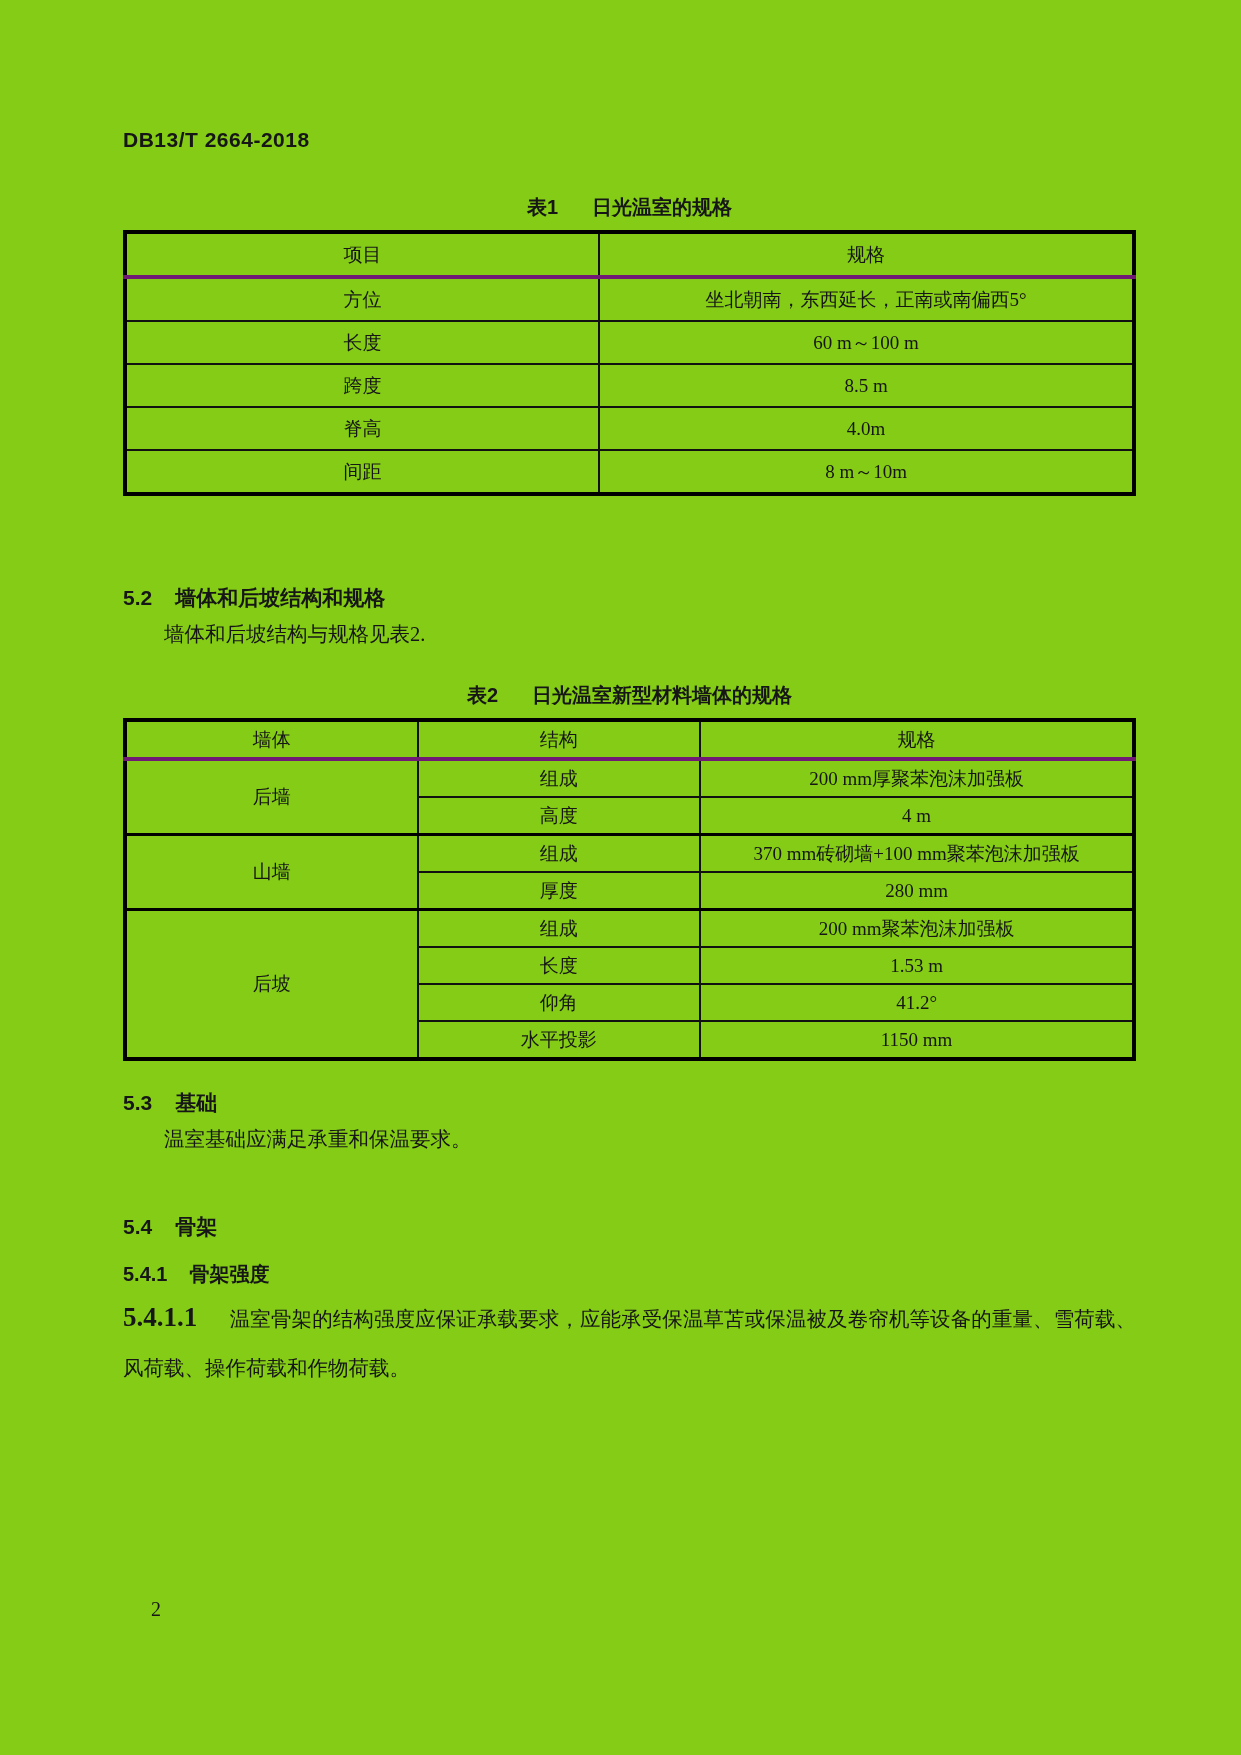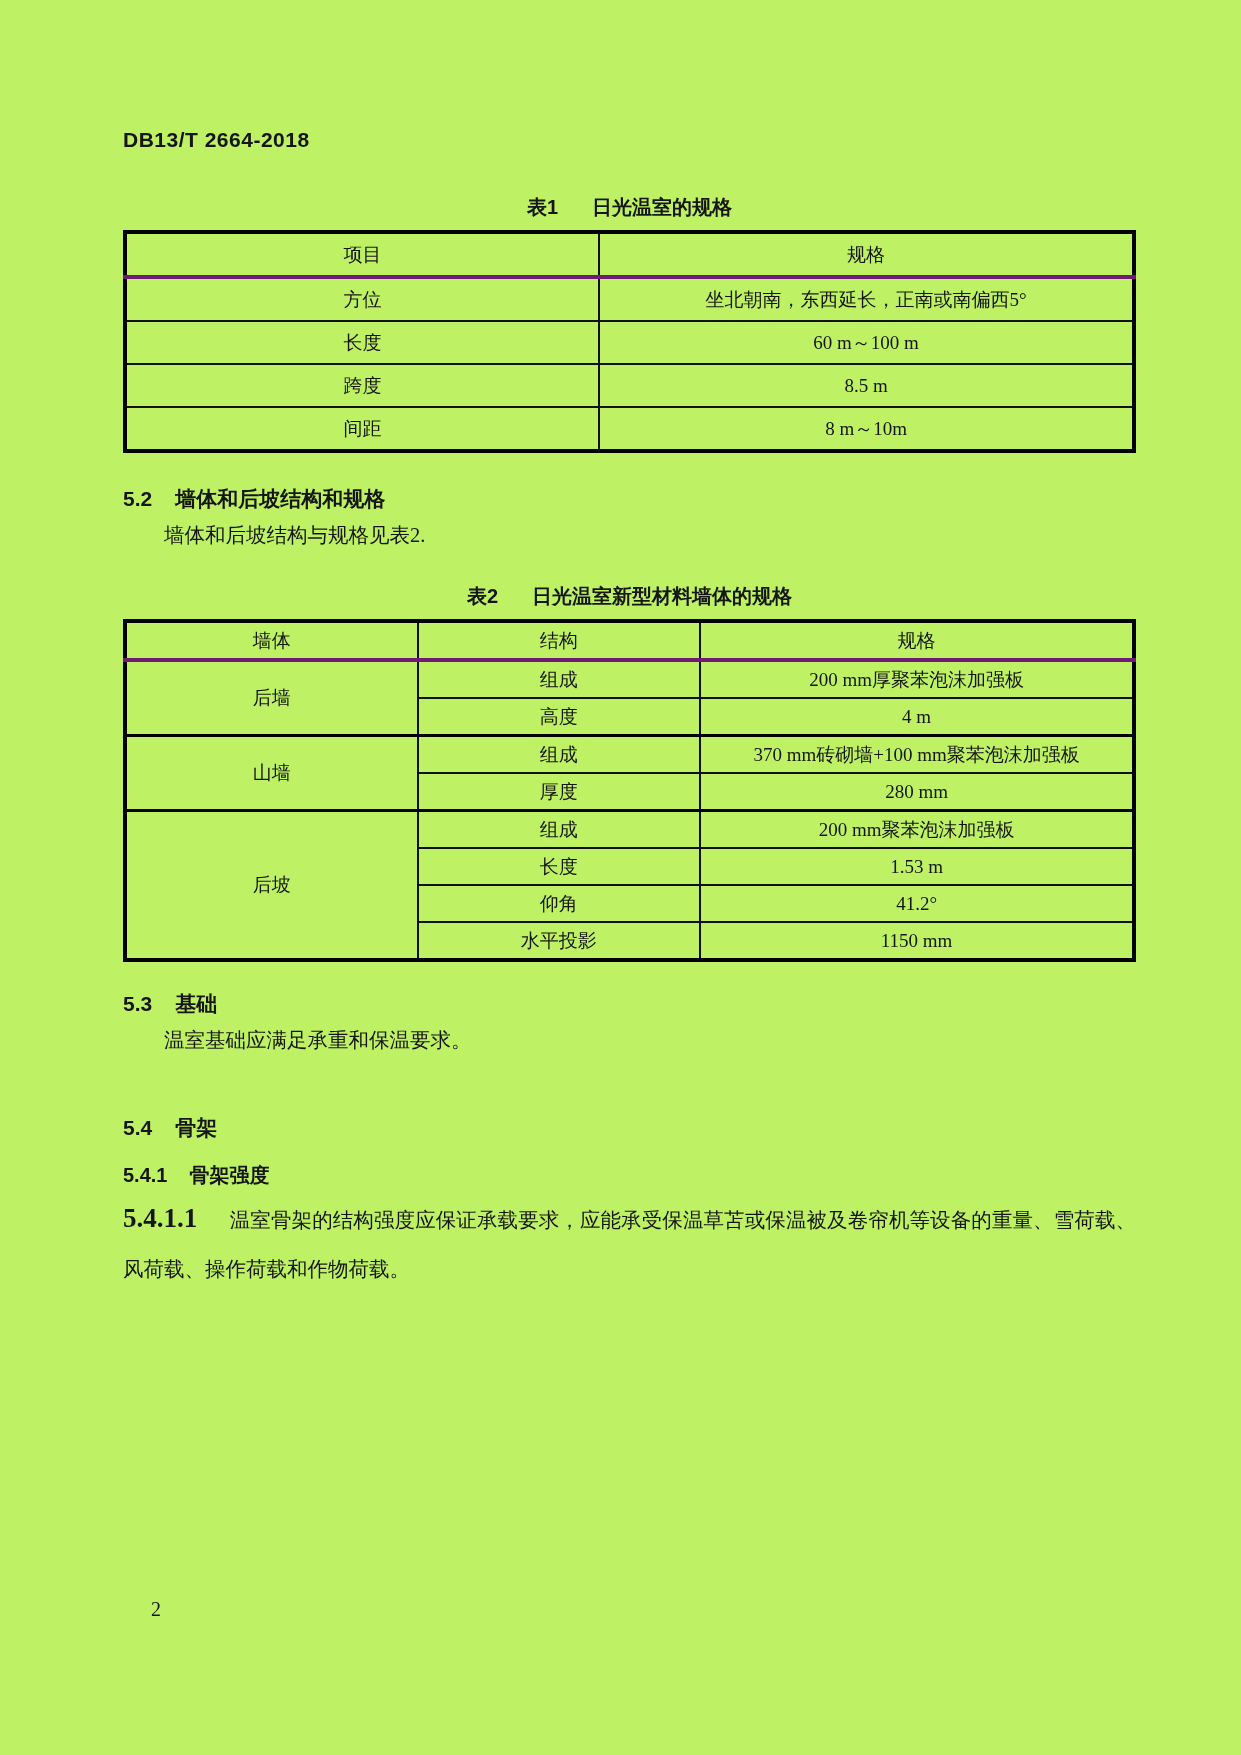--- a/index.html
+++ b/index.html
@@ -5,21 +5,21 @@
   html, body {
     margin: 0;
     padding: 0;
     background: #9a9a9a;
   }
   .page {
     position: relative;
     width: 1241px;
     height: 1755px;
     margin: 0 auto;
-    background: #bef264;
+    background: #84cc16;
     color: #161616;
     font-family: "Liberation Serif", serif;
     overflow: hidden;
   }
   .content {
     position: absolute;
     left: 123px;
     top: 0;
     width: 1013px;
   }
@@ -65,21 +65,21 @@
   table.t2 col.c3 { width: 43%; }
   table.t2 tr.group-start td { border-top: 3px solid #000; }
 
   .section-heading {
     font-family: "Liberation Sans", sans-serif;
     font-weight: 700;
     font-size: 21px;
     margin: 0;
   }
   .sec-num { margin-right: 1.1em; }
-  .h-5-2 { margin-top: 32px; }
+  .h-5-2 { margin-top: 88px; }
   .h-5-3 { margin-top: 28px; }
   .h-5-4 { margin-top: 52px; }
   .h-5-4-1 { margin-top: 20px; font-size: 20px; }
 
   p.body-text {
     margin: 0;
     font-size: 20.5px;
     line-height: 2.15;
     text-align: justify;
   }
@@ -124,20 +124,24 @@
             <td>方位</td>
             <td>坐北朝南，东西延长，正南或南偏西5°</td>
           </tr>
           <tr>
             <td>长度</td>
             <td>60 m～100 m</td>
           </tr>
           <tr>
             <td>跨度</td>
             <td>8.5 m</td>
+          </tr>
+          <tr>
+            <td>脊高</td>
+            <td>4.0m</td>
           </tr>
           <tr>
             <td>间距</td>
             <td>8 m～10m</td>
           </tr>
         </tbody>
     </table>
 
     <h2 class="section-heading h-5-2">
       <span class="sec-num">5.2</span><span>墙体和后坡结构和规格</span>

